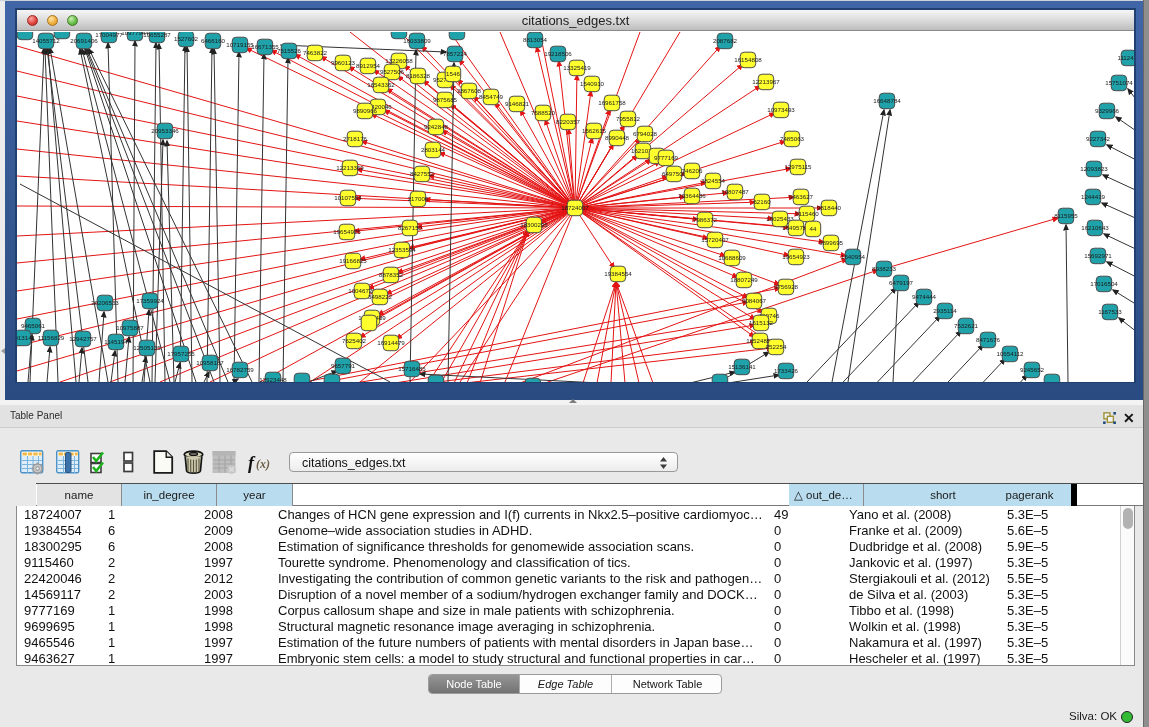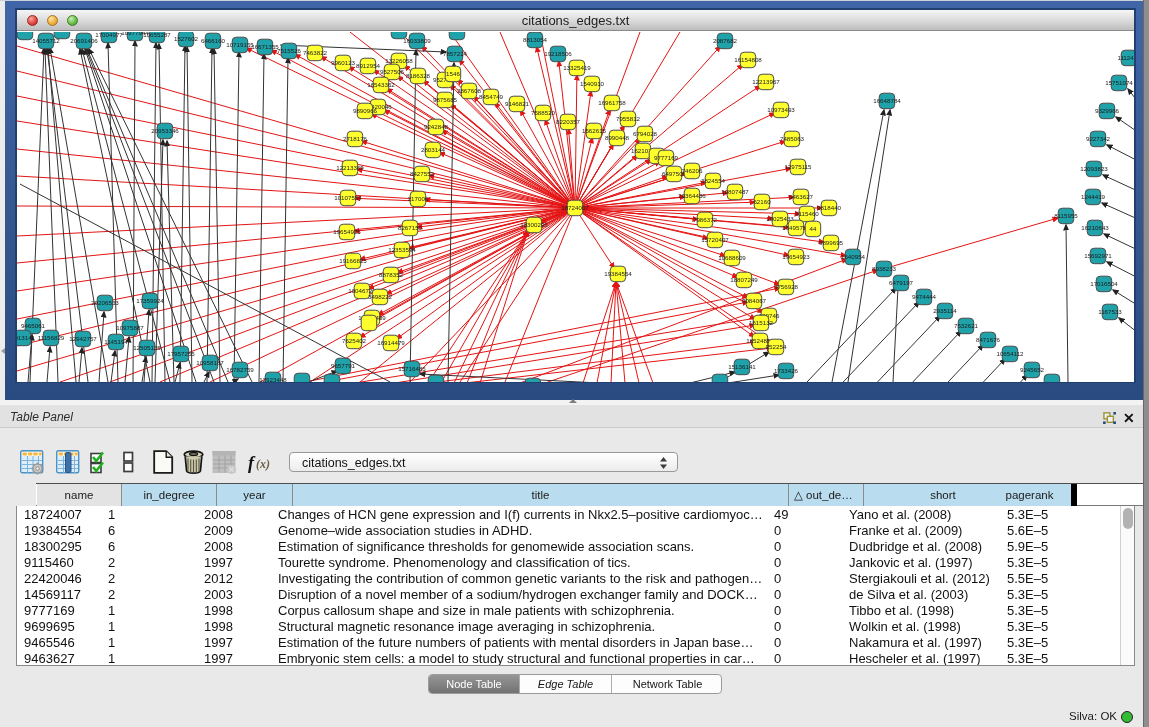--- a/index.html
+++ b/index.html
@@ -21,21 +21,21 @@
 #tlr{left:10px;background:radial-gradient(circle at 35% 30%,#f8a9a4,#e14942 55%,#b3221d);border:.5px solid #9d2723;}
 #tly{left:30px;background:radial-gradient(circle at 35% 30%,#fde4a6,#f0b03f 55%,#d08e1e);border:.5px solid #a8741c;}
 #tlg{left:50px;background:radial-gradient(circle at 35% 30%,#c8eeb2,#6cc04e 55%,#3f9427);border:.5px solid #3f7d22;}
 #canvas{position:absolute;left:0;top:22px;width:1117px;height:350px;background:#fff;overflow:hidden;}
 
 #splitbar{position:absolute;left:0;top:400px;width:1144px;height:5px;background:#f3f3f3;}
 #splitgrip{position:absolute;left:569px;top:399px;width:0;height:0;
  border-left:4px solid transparent;border-right:4px solid transparent;border-bottom:4px solid #7e7e7e;}
 #panel{position:absolute;left:0;top:405px;width:1144px;height:322px;background:#e9e9e9;}
 #panelhead{position:absolute;left:0;top:0;width:1144px;height:23px;background:#e2e2e2;border-bottom:1px solid #cbcbcb;}
-#panelhead span{position:absolute;left:10px;top:5px;font-size:12px;color:#2c2c2c;font-style:italic;}
+#panelhead span{position:absolute;left:10px;top:5px;font-size:10px;color:#2c2c2c;}
 #floaticon{position:absolute;left:1103px;top:7px;width:13px;height:12px;}
 #closex{position:absolute;left:1123px;top:5px;font-size:14px;font-weight:bold;color:#111;}
 
 .ticon{position:absolute;}
 #combo{position:absolute;left:289px;top:47px;width:389px;height:20px;border:1px solid #999;border-radius:4px;
  background:linear-gradient(180deg,#ffffff,#ececec);}
 #combo span{position:absolute;left:12px;top:3px;font-size:12.5px;color:#111;}
 #stepper{position:absolute;right:9px;top:4px;width:9px;height:12px;}
 
 #thead{position:absolute;left:16px;top:78px;width:1119px;height:23px;border-top:1px solid #4e4e4e;border-bottom:1px solid #787878;background:#fff;margin-left:20px;}
@@ -647,21 +647,20 @@
         <span>citations_edges.txt</span>
      <svg id="stepper" viewBox="0 0 9 12">
           <path d="M4.5,0 L8,4.5 H1 Z" fill="#3c3c3c"></path>
           <path d="M4.5,12 L8,7.5 H1 Z" fill="#3c3c3c"></path>
         </svg>
    </div>
    <div id="thead">
      <div class="hc" style="left:1px;width:85px;background:#e3e3e3">name</div>
      <div class="hc" style="left:86px;width:95px">in_degree</div>
      <div class="hc" style="left:181px;width:76px">year</div>
-     <div class="hc" style="left:257px;width:496px">title</div>
      <div class="hc" style="left:753px;width:75px;text-align:left;padding-left:5px">△ out_de…</div>
      <div class="hc" style="left:828px;width:159px">short</div>
      <div class="hc" style="left:952px;width:89px;border-right:6px solid #000000">pagerank</div>
    </div>
    <div id="tbody">
         <div class="trow" style="top:0px">
           <span style="left:7px">18724007</span>
           <span style="left:91px">1</span>
           <span style="left:187px">2008</span>
           <span style="left:261px">Changes of HCN gene expression and I(f) currents in Nkx2.5–positive cardiomyoc…</span>

